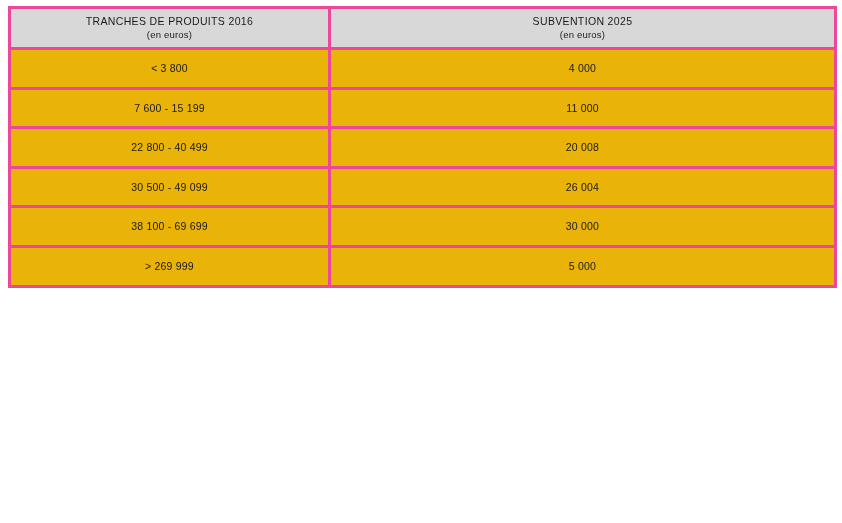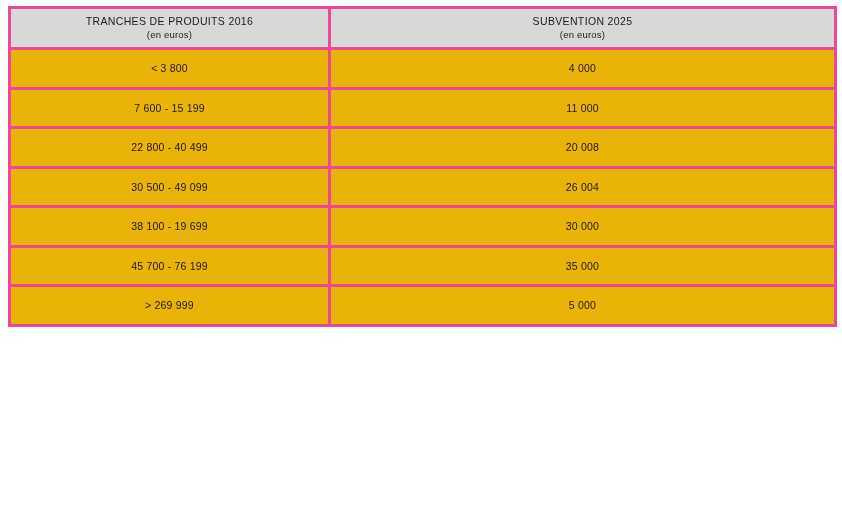--- a/index.html
+++ b/index.html
@@ -95,26 +95,22 @@
       </tr>
       <tr>
         <td>22 800 - 40 499</td>
         <td>20 008</td>
       </tr>
       <tr>
         <td>30 500 - 49 099</td>
         <td>26 004</td>
       </tr>
       <tr>
-        <td>38 100 - 19 699</td>
+        <td>38 100 - 69 699</td>
         <td>30 000</td>
-      </tr>
-      <tr>
-        <td>45 700 - 76 199</td>
-        <td>35 000</td>
       </tr>
       <tr>
         <td>&gt; 269 999</td>
         <td>5 000</td>
       </tr>
     </tbody>
   </table>
 </div>
 
 </body></html>

